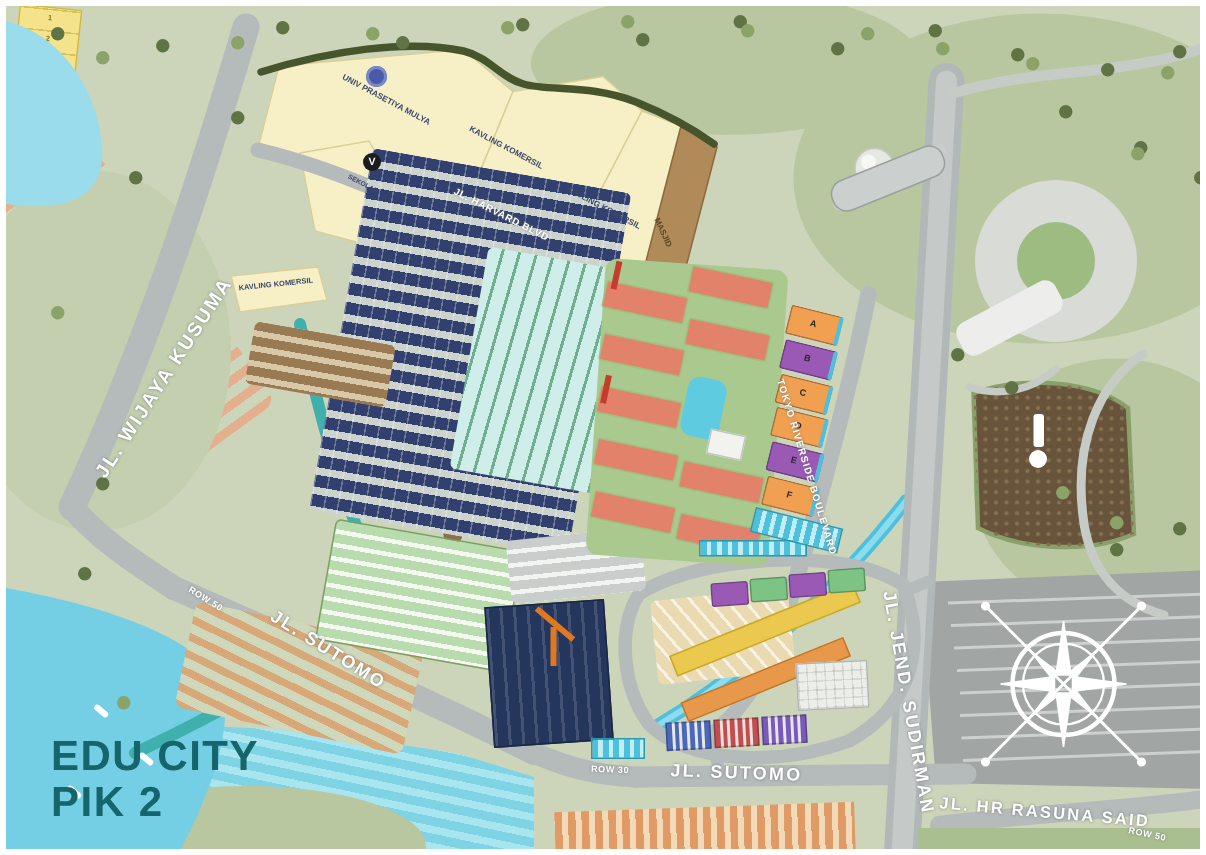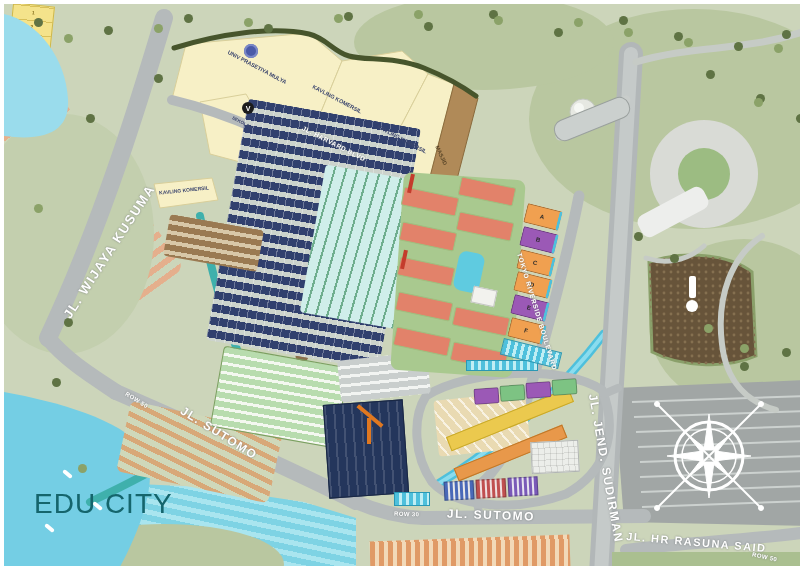--- a/index.html
+++ b/index.html
@@ -96,21 +96,21 @@
     box-shadow:90px -10px,180px -16px,270px -20px,350px -24px,430px -18px,510px -16px,560px -6px,
       620px 4px,690px 64px,710px 10px,-30px 170px,640px 290px,676px 310px,14px 430px;}
   
   .lbl{position:absolute;color:#fff;font-weight:bold;letter-spacing:1.5px;font-size:12px;
     text-align:center;white-space:nowrap;z-index:7;transform-origin:center;
     text-shadow:0 0 2px rgba(110,115,115,.95);}
   .lbl.tiny{font-size:6px;letter-spacing:.4px;font-weight:bold;}
   .plabel{position:absolute;color:#3c466e;font-weight:bold;font-size:5.5px;line-height:1.25;
     text-align:center;text-transform:uppercase;z-index:7;transform-origin:center;}
   .masjid-lbl{color:#5a4628;}
-  .title{left:30px;top:484px;z-index:8;color:var(--title,#15656c);font-weight:400;
+  .title{left:30px;top:484px;z-index:8;color:var(--title,#15656c);font-weight:700;
     font-size:28px;letter-spacing:1px;line-height:1.12;}
   .logo-circle{position:absolute;border-radius:50%;z-index:7;}
   .univ-logo{left:240px;top:40px;width:14px;height:14px;background:#4a5aa8;
     box-shadow:inset 0 0 0 2px #7a88c8;}
   .school-logo{left:238px;top:98px;width:12px;height:12px;background:#1c1c1c;color:#fff;
     font-size:7px;font-weight:bold;display:flex;align-items:center;justify-content:center;}
 </style>
 </head>
 <body>
 
@@ -329,15 +329,16 @@
 
   <div class="plabel" style="left:213px;top:60px;width:80px;transform:rotate(28deg)">UNIV PRASETIYA MULYA</div>
   <div class="plabel" style="left:303px;top:92px;width:60px;transform:rotate(28deg)">KAVLING KOMERSIL</div>
   <div class="plabel" style="left:368px;top:132px;width:60px;transform:rotate(28deg)">KAVLING KOMERSIL</div>
   <div class="plabel" style="left:152px;top:183px;width:56px;transform:rotate(-6deg);font-size:5px">KAVLING KOMERSIL</div>
   <div class="plabel masjid-lbl" style="left:417px;top:148px;width:40px;transform:rotate(65deg)">MASJID</div>
   <div class="plabel" style="left:213px;top:116px;width:50px;transform:rotate(28deg);font-size:4.5px">SEKOLAH</div>
 
   <div class="abs title">
     <div>EDU CITY</div>
+    <div>PIK 2</div>
   </div>
 
 </div>
 
 </body></html>

